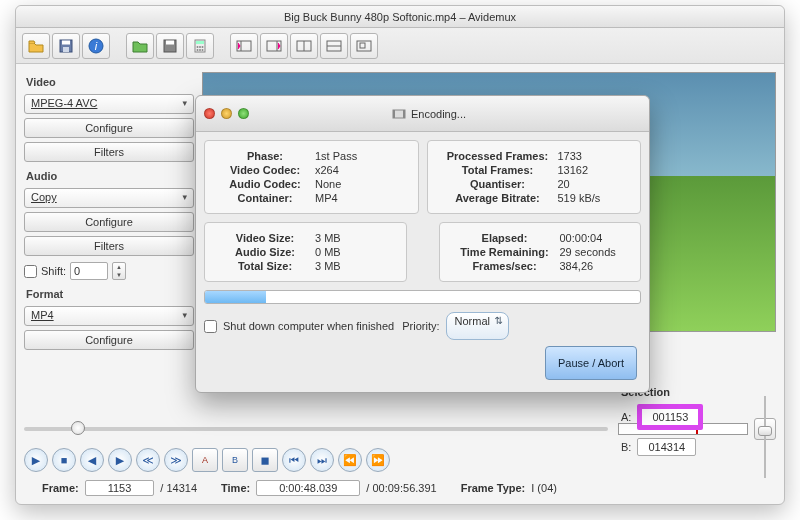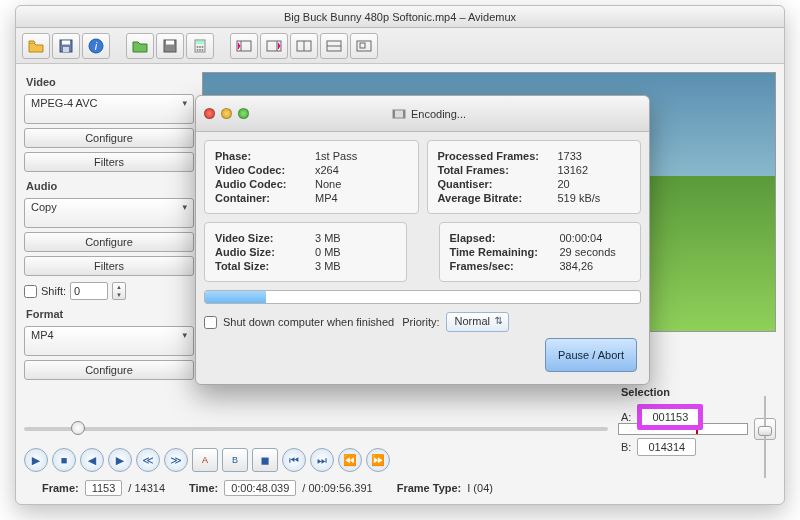--- a/index.html
+++ b/index.html
@@ -5,65 +5,65 @@
   * { box-sizing: border-box; margin: 0; padding: 0; font-family: "Lucida Grande", "Helvetica Neue", Arial, sans-serif; font-size: 11px; color: #333; }
   body { background: #fff; }
   .window { position: absolute; width: 770px; height: 500px; left: 15px; top: 5px; border: 1px solid #bdbdbd; border-radius: 6px; box-shadow: 0 8px 25px rgba(0,0,0,0.25); background: #f4f4f4; overflow: hidden; }
   .titlebar { height: 22px; background: linear-gradient(#f7f7f7,#e1e1e1); border-bottom: 1px solid #bbb; text-align: center; line-height: 22px; color: #555; position: relative; border-top-left-radius:6px; border-top-right-radius:6px; }
   .toolbar { height: 36px; background: linear-gradient(#f0f0f0,#e6e6e6); border-bottom: 1px solid #c5c5c5; display: flex; align-items: center; padding: 0 6px; gap: 2px; }
   .tb-btn { width: 28px; height: 26px; border: 1px solid #b5b5b5; border-radius: 3px; background: linear-gradient(#fcfcfc,#e8e8e8); display:flex; align-items:center; justify-content:center; cursor:pointer; }
   .tb-sep { width: 12px; }
   .content { display: flex; padding: 8px; gap: 8px; }
   .leftcol { width: 170px; display:flex; flex-direction:column; gap:4px; }
   .grp-label { font-weight:bold; color:#444; padding: 4px 0 2px 2px; }
-  .combo { height: 30px; border:1px solid #aaa; border-radius:3px; background:linear-gradient(#fff,#eee); padding:2px 18px 2px 6px; position:relative; }
+  .combo { height: 20px; border:1px solid #aaa; border-radius:3px; background:linear-gradient(#fff,#eee); padding:2px 18px 2px 6px; position:relative;text-decoration:underline; }
   .combo:after { content:"▾"; position:absolute; right:6px; top:3px; color:#555; font-size:9px; }
   .btn-wide { height: 20px; border:1px solid #aaa; border-radius:3px; background:linear-gradient(#fdfdfd,#e6e6e6); text-align:center; line-height:18px; cursor:pointer; }
   .shift-row { display:flex; align-items:center; gap:4px; margin-top:2px;}
   .shift-row input[type=text]{ width:38px; height:18px; border:1px solid #aaa; border-radius:2px; padding:0 3px; background:#fff;}
   .stepper { width:14px; height:18px; border:1px solid #aaa; border-radius:2px; background:linear-gradient(#fff,#e6e6e6); display:flex; flex-direction:column;}
   .stepper div{flex:1; text-align:center; font-size:6px; line-height:8px; color:#555;}
   .preview { flex:1; height: 260px; border:1px solid #999; background: linear-gradient(#4a7a35,#6aa548); position:relative; overflow:hidden; }
   .preview .sky { position:absolute; top:0; left:0; right:0; height:40%; background: linear-gradient(#5b8fb0,#88b8cc);}
   .preview .grass { position:absolute; bottom:0; left:0; right:0; height:60%; background: linear-gradient(#5b9a3a,#8fd05a);}
   .bottom { position:absolute; left:8px; right:8px; bottom:8px; }
   .seekbar { height: 18px; display:flex; align-items:center; margin: 4px 0 6px 0; }
   .seektrack { flex:1; height:4px; background:#ccc; border-radius:2px; position:relative; }
   .seekthumb { position:absolute; width:14px; height:14px; border:1px solid #888; border-radius:50%; background:radial-gradient(#fff,#ddd); top:-6px; }
   .timebar { width:130px; height:12px; border:1px solid #999; background:#fff; position:relative; margin-left:10px;}
   .timebar .mark { position:absolute; top:0; bottom:0; width:2px; background:#c00; left:60%;}
   .playrow { display:flex; align-items:center; gap:4px; margin: 4px 0 8px 0;}
   .pbtn { width:24px; height:24px; border:1px solid #9ab; border-radius:12px; background:radial-gradient(#fff,#cfe2f3); display:flex; align-items:center; justify-content:center; cursor:pointer; color:#2a5aa0; font-size:11px;}
   .pbtn.sq { border-radius:3px; width:26px; background:linear-gradient(#fff,#e6e6e6);}
   .pbtn.red { color:#a03020;}
   .statusrow { display:flex; align-items:center; gap:6px; }
-  .statusrow .box { border:1px solid #aaa; background:#fff; padding:1px 6px; border-radius:2px; }
+  .statusrow .box { border:1px solid #aaa; background:#fff; padding:1px 22px; border-radius:2px; }
   .rightcol { position:absolute; right:8px; bottom:8px; width:155px; height:110px; }
   .sel-label { font-weight:bold; text-align:left; padding-bottom:6px;}
   .slider-v { position:absolute; right:4px; bottom:18px; width:14px; height:82px; }
   .slider-v .vtrack { position:absolute; left:6px; top:0; bottom:0; width:2px; background:#bbb;}
   .slider-v .vthumb { position:absolute; left:0; width:14px; height:10px; top:30px; border:1px solid #999; border-radius:3px; background:linear-gradient(#fff,#ddd);}
 
   
   .dlg { position:absolute; left:195px; top:95px; width:455px; border:1px solid #a8a8a8; border-radius:6px; box-shadow:0 12px 28px rgba(0,0,0,0.35); background:#ececec; }
   .dlg-title { height:36px; background:linear-gradient(#f6f6f6,#dcdcdc); border-bottom:1px solid #bbb; border-top-left-radius:6px; border-top-right-radius:6px; display:flex; align-items:center; }
   .traffic { display:flex; gap:6px; padding-left:8px;}
   .dot { width:11px; height:11px; border-radius:50%; border:1px solid rgba(0,0,0,0.2);}
   .dot.r{background:radial-gradient(#ff7b6b,#d1382a);} .dot.y{background:radial-gradient(#ffd56b,#d19b2a);} .dot.g{background:radial-gradient(#8fe07a,#3fa82d);}
   .dlg-title-text { flex:1; text-align:center; margin-left:-40px; color:#555; font-size:12px; display:flex; align-items:center; justify-content:center; gap:5px;}
   .dlg-body { padding: 8px; }
   .grid2 { display:flex; gap:8px; }
-  .panel { flex:1; border:1px solid #c8c8c8; border-radius:4px; background:#f7f7f7; padding:8px 10px; }
+  .panel { flex:1; border:1px solid #c8c8c8; border-radius:4px; background:#f7f7f7; padding:8px 10px;text-align:center; }
   .kv { display:flex; justify-content:flex-start; padding:1px 0; }
   .kv .k { font-weight:bold; width: 100px; }
   .kv .v { }
   .prog { height:14px; border:1px solid #b5b5b5; border-radius:3px; background:#fff; margin-top:8px; position:relative; overflow:hidden;}
   .prog .fill { position:absolute; left:0; top:0; bottom:0; width:14%; background:linear-gradient(#a7d7ff,#6fb9f3);}
   .shutrow { display:flex; align-items:center; gap:6px; margin-top:8px; }
-  .mac-select { height:20px; border:1px solid #9bb8d3; border-radius:3px; background:linear-gradient(#fff,#e2ecf6); padding:2px 18px 10px 8px; position:relative; color:#234;}
+  .mac-select { height:28px; border:1px solid #9bb8d3; border-radius:8px; background:linear-gradient(#fff,#e2ecf6); padding:2px 18px 10px 8px; position:relative; color:#234;}
   .mac-select:after{content:"⇅"; position:absolute; right:5px; top:2px; font-size:10px; color:#456;}
   .dlg-actions { display:flex; justify-content:flex-end; padding: 6px 4px 4px 4px;}
   .mac-btn { height:34px; padding:0 12px; border:1px solid #6f93b7; border-radius:4px; background:linear-gradient(#cfe6ff,#8fbef0); color:#123; font-weight:500; cursor:pointer;}
   svg { display:block; }
 </style>
 </head>
 <body>
 
 <div class="window">
   <div class="titlebar">

